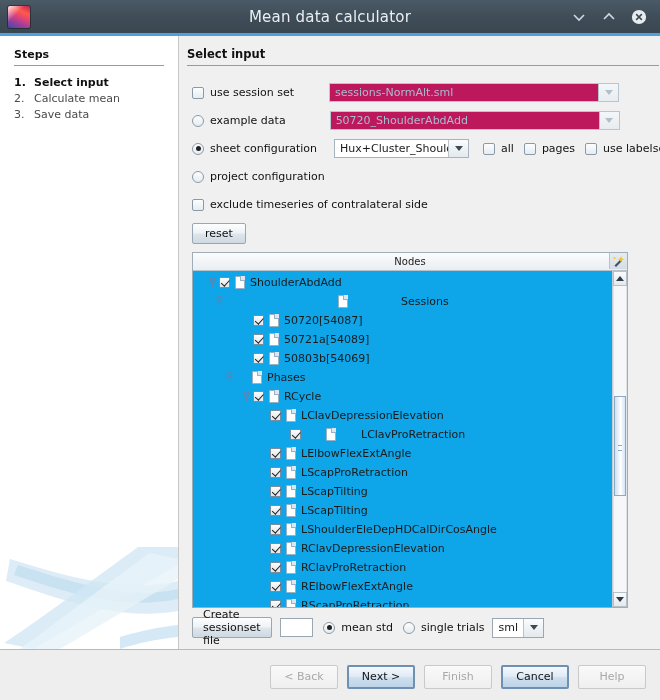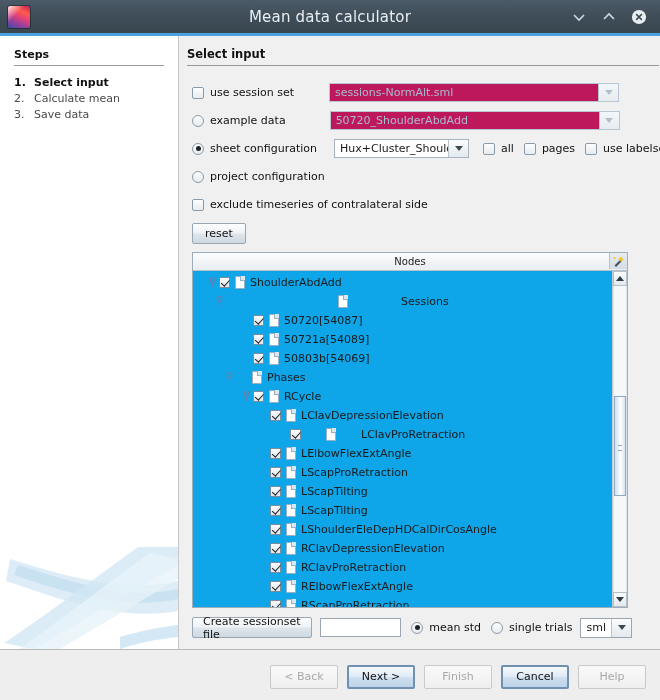--- a/index.html
+++ b/index.html
@@ -150,21 +150,21 @@
     border:1px solid #8fa9c4;box-sizing:border-box;
   }
   .vsb .thumb::after{
     content:"";position:absolute;left:3px;right:3px;top:48px;height:4px;
     border-top:1px solid #8fa9c4;border-bottom:1px solid #8fa9c4;
   }
   .sb-tri-up{width:0;height:0;border-left:4px solid transparent;border-right:4px solid transparent;border-bottom:5px solid #2f3b45;}
   .sb-tri-dn{width:0;height:0;border-left:4px solid transparent;border-right:4px solid transparent;border-top:5px solid #2f3b45;}
 
   
-  .sessrow{display:flex;align-items:center;margin:9px 0 0 13px;width:440px;}
+  .sessrow{display:flex;align-items:center;margin:9px 0 0 13px;width:352px;}
   .sessrow .txtin{
     width:105px;height:19px;border:1px solid #9aa7b2;background:#fff;box-sizing:border-box;margin-left:8px;
   }
   .sessrow .rb{margin-left:10px;}
   .mini-combo{
     display:flex;align-items:stretch;height:20px;border:1px solid #9aa7b2;background:#fff;
     box-sizing:border-box;margin-left:8px;
   }
   .mini-combo .val{display:flex;align-items:center;padding:0 5px;font-size:11px;}
   .mini-combo .arrow{

